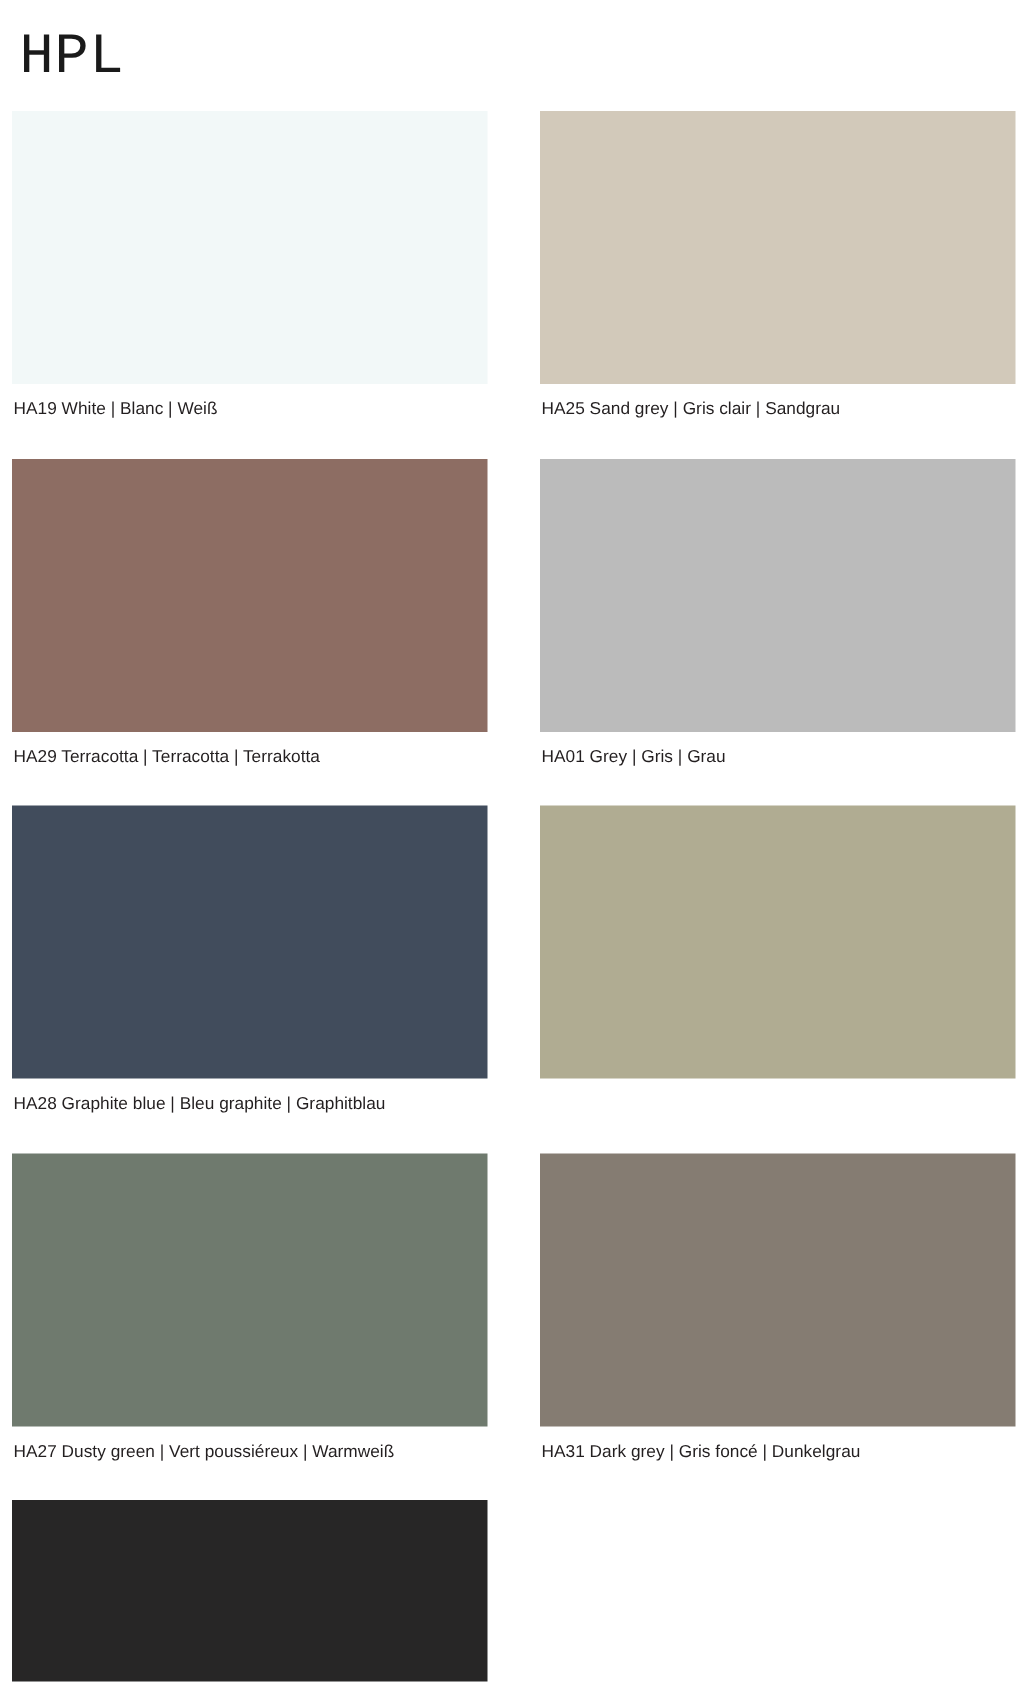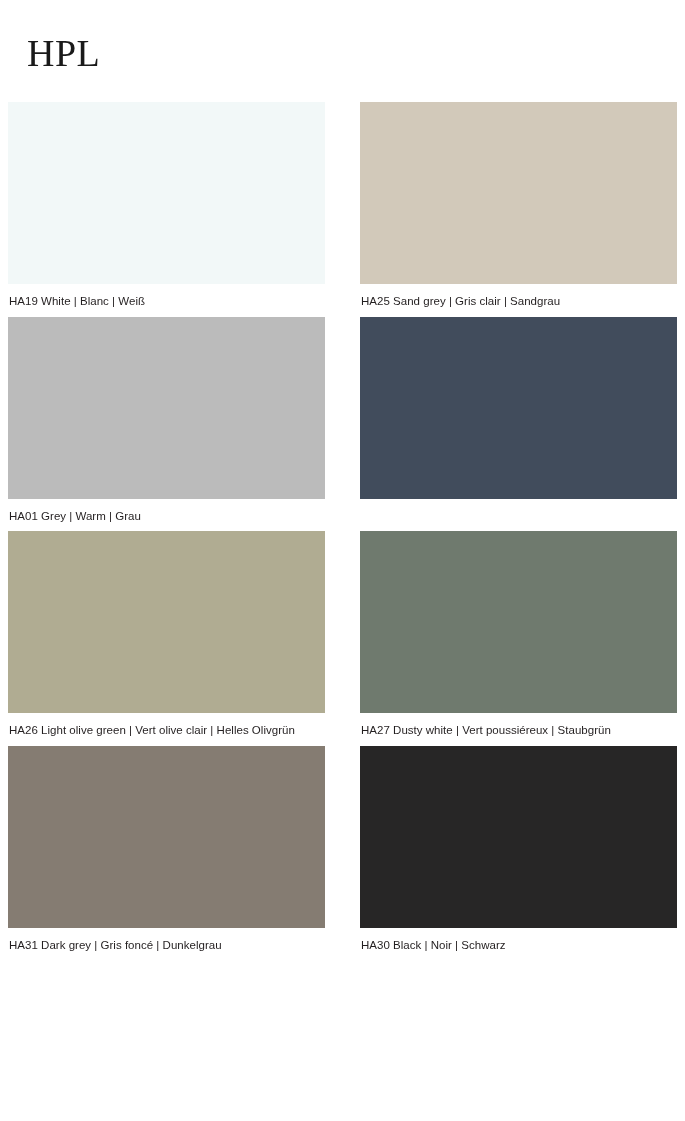--- a/index.html
+++ b/index.html
@@ -22,23 +22,23 @@
     box-sizing: border-box;
     padding: 0 8px;
   }
 
   .page-title {
     font-size: 38px;
     font-weight: 300;
     line-height: 1;
     letter-spacing: 0.5px;
     color: #1a1a1a;
-    margin: 16px;
+    margin: 2px;
     padding: 18px 0 14px 3px;
-    font-family: Liberation Serif, serif;
+    font-family: Liberation Mono, monospace;
   }
 
   .swatch-grid {
     display: grid;
     grid-template-columns: 1fr 1fr;
     column-gap: 35px;
     row-gap: 0px;
   }
 
   .swatch-cell {
@@ -49,21 +49,21 @@
   .swatch-chip {
     width: 100%;
     height: 182px;
     display: block;
   }
 
   .swatch-caption {
     font-size: 11.5px;
     line-height: 1;
     color: #231f20;
-    padding: 12px 0 9px 1px;
+    padding: 12px 0 26px 1px;
     letter-spacing: 0.02px;
     white-space: nowrap;
   }
 </style>
 </head>
 <body>
 
 <div class="page">
 
   <h1 class="page-title">HPL</h1>
@@ -71,33 +71,37 @@
   <div class="swatch-grid">
       <div class="swatch-cell">
         <div class="swatch-chip" style="background-color: rgb(242, 248, 248);"></div>
         <div class="swatch-caption">HA19 White | Blanc | Weiß</div>
       </div>
       <div class="swatch-cell">
         <div class="swatch-chip" style="background-color: rgb(210, 201, 186);"></div>
         <div class="swatch-caption">HA25 Sand grey | Gris clair | Sandgrau</div>
       </div>
       <div class="swatch-cell">
+        <div class="swatch-chip" style="background-color: rgb(141, 109, 99);"></div>
+        <div class="swatch-caption">HA29 Terracotta | Terracotta | Terrakotta</div>
+      </div>
+      <div class="swatch-cell">
         <div class="swatch-chip" style="background-color: rgb(187, 187, 187);"></div>
-        <div class="swatch-caption">HA01 Grey | Warm | Grau</div>
+        <div class="swatch-caption">HA01 Grey | Gris | Grau</div>
       </div>
       <div class="swatch-cell">
         <div class="swatch-chip" style="background-color: rgb(65, 76, 92);"></div>
+        <div class="swatch-caption">HA28 Graphite blue | Bleu graphite | Graphitblau</div>
       </div>
       <div class="swatch-cell">
         <div class="swatch-chip" style="background-color: rgb(176, 172, 146);"></div>
-        <div class="swatch-caption">HA26 Light olive green | Vert olive clair | Helles Olivgrün</div>
       </div>
       <div class="swatch-cell">
         <div class="swatch-chip" style="background-color: rgb(111, 122, 110);"></div>
-        <div class="swatch-caption">HA27 Dusty white | Vert poussiéreux | Staubgrün</div>
+        <div class="swatch-caption">HA27 Dusty green | Vert poussiéreux | Warmweiß</div>
       </div>
       <div class="swatch-cell">
         <div class="swatch-chip" style="background-color: rgb(133, 124, 114);"></div>
         <div class="swatch-caption">HA31 Dark grey | Gris foncé | Dunkelgrau</div>
       </div>
       <div class="swatch-cell">
         <div class="swatch-chip" style="background-color: rgb(39, 38, 38);"></div>
         <div class="swatch-caption">HA30 Black | Noir | Schwarz</div>
       </div>
     </div>

